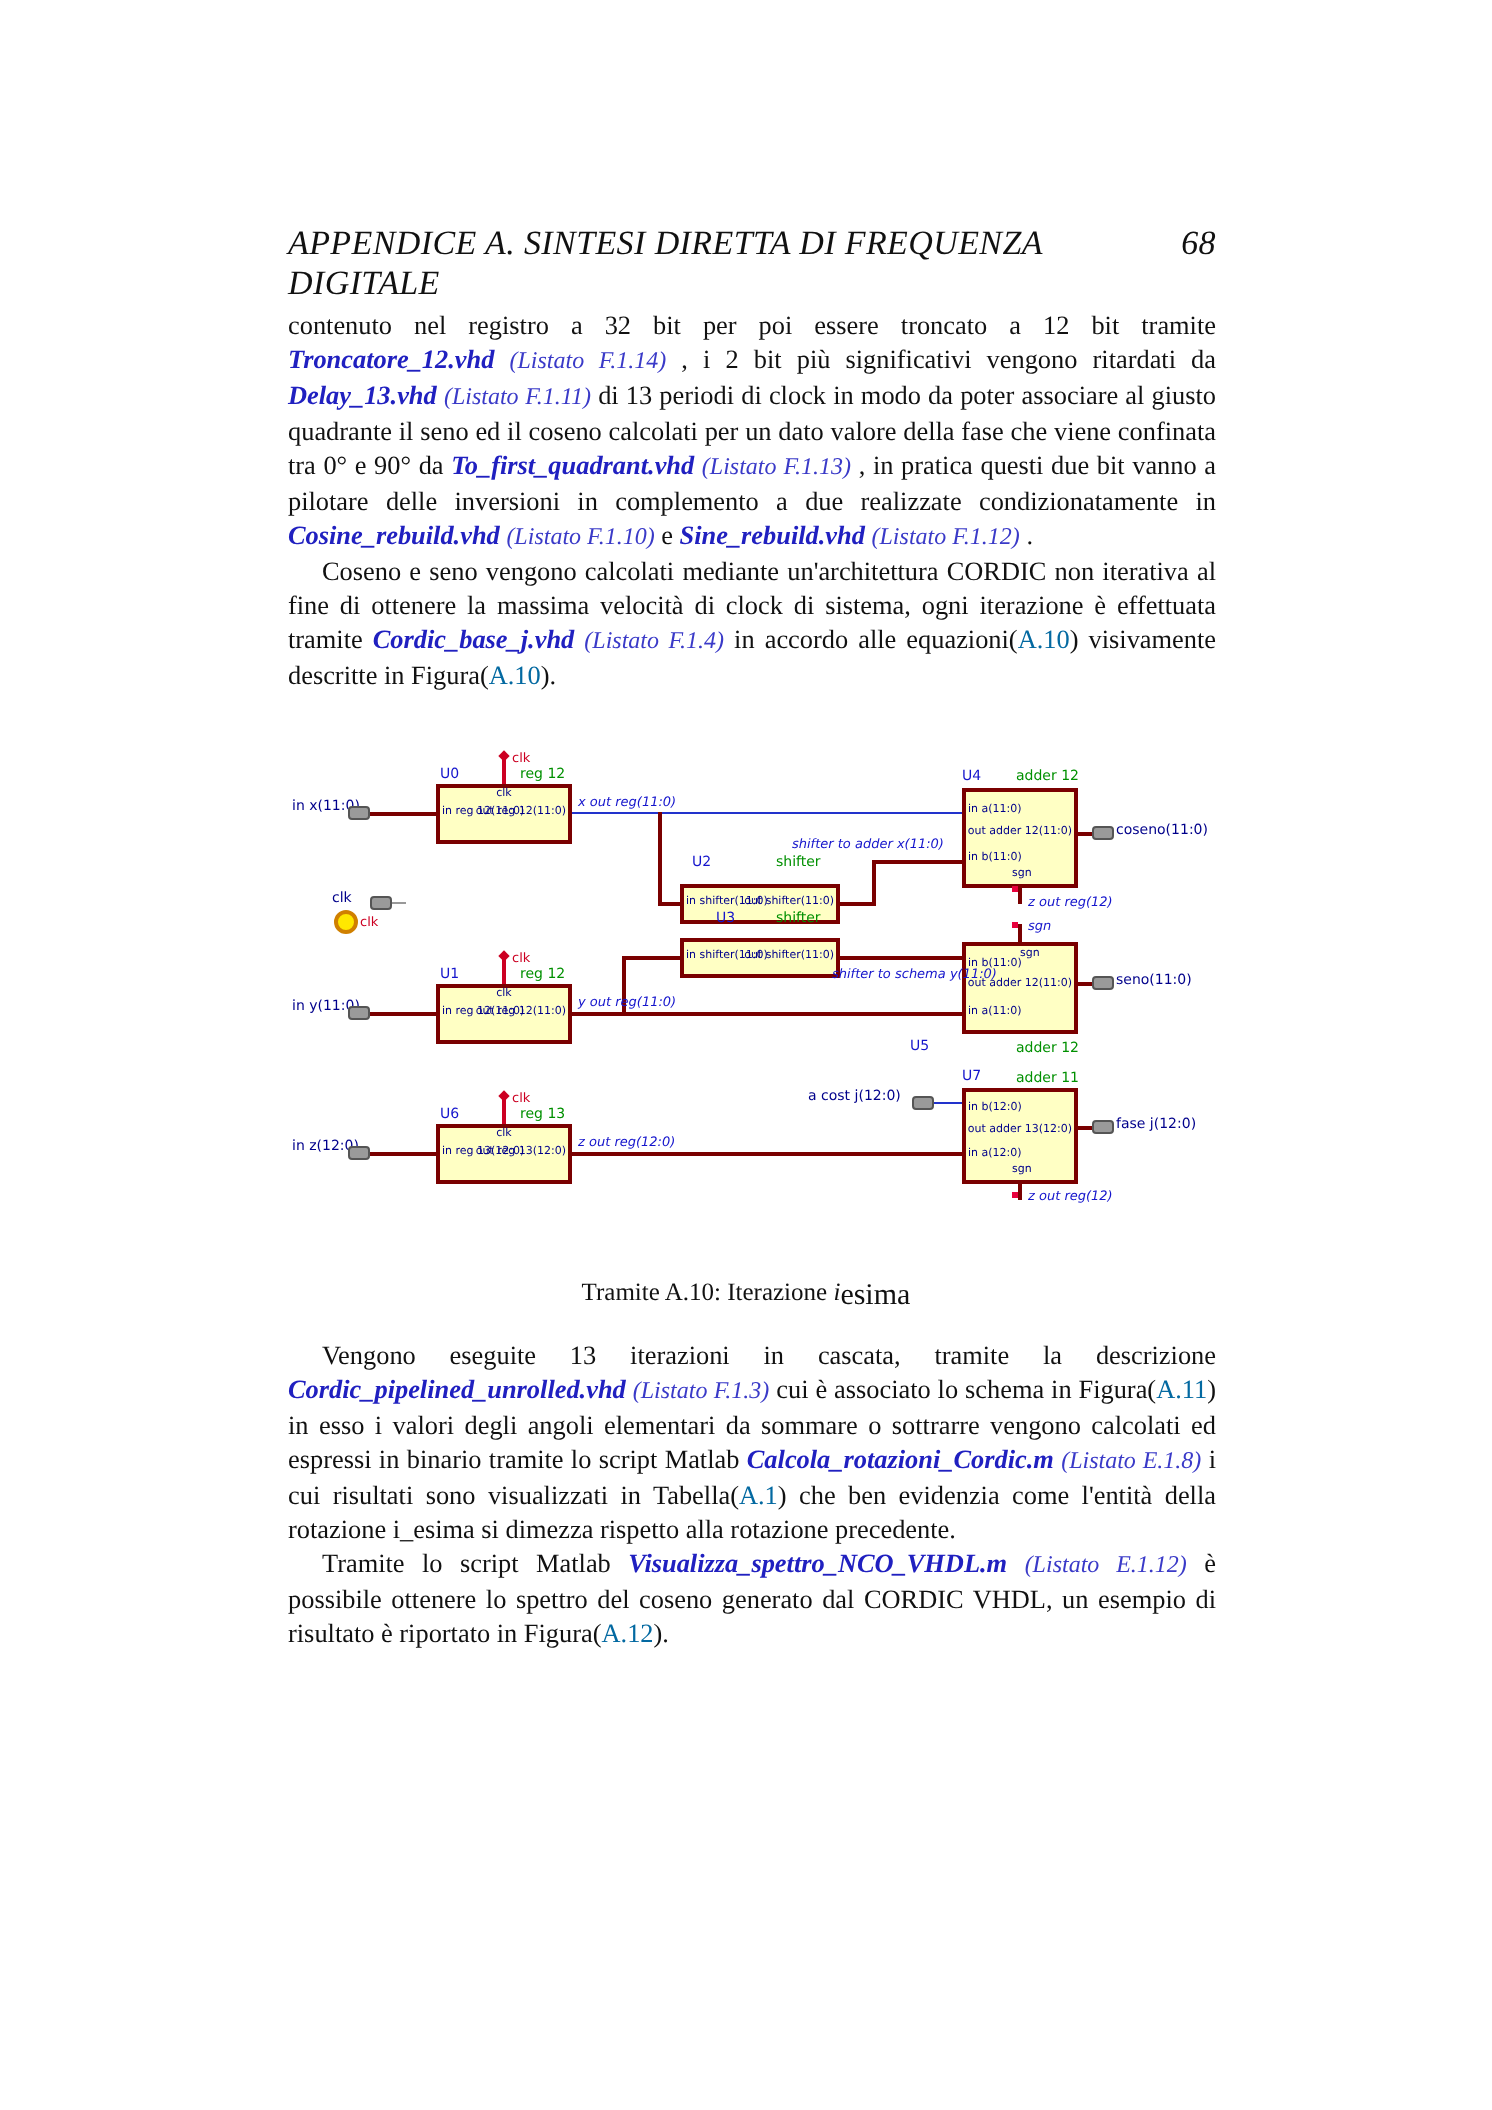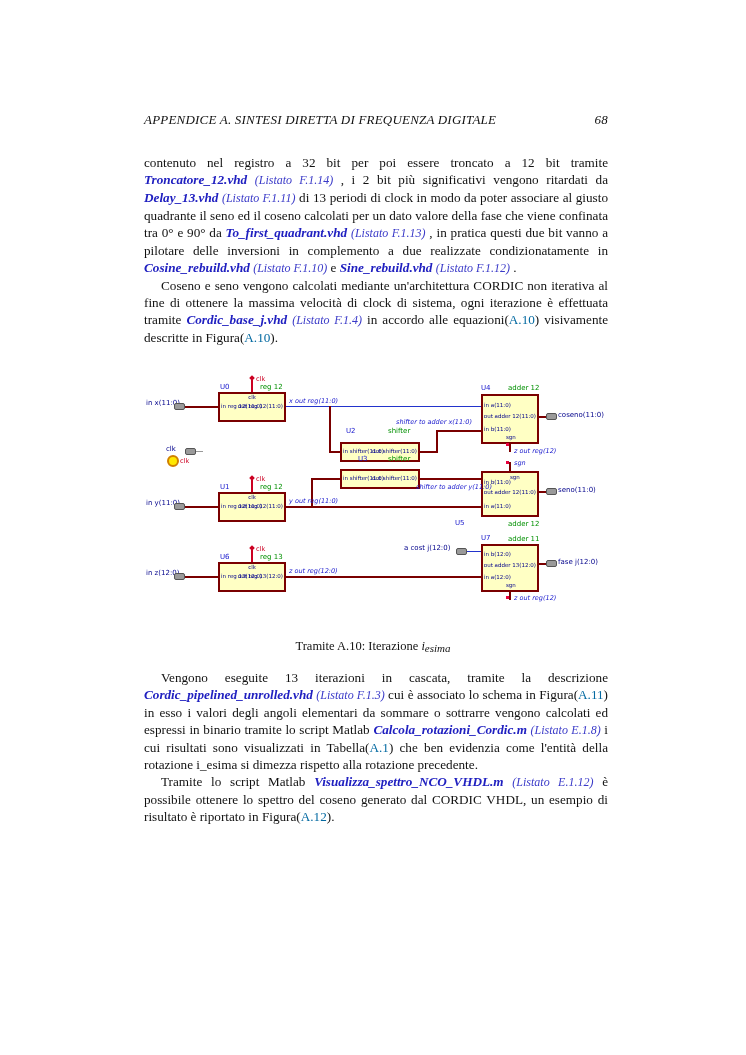--- a/index.html
+++ b/index.html
@@ -1,21 +1,21 @@
 <!DOCTYPE html>
 <html><head>
 <meta charset="utf-8">
 <style>
   html,body{margin:0;padding:0;}
   body{width:746px;height:1055px;background:#ffffff;position:relative;
        font-family:"Liberation Serif",serif;color:#111;}
   .page{position:absolute;inset:0;background:#fff;overflow:hidden;}
 
   #header{position:absolute;left:144px;top:112px;width:464px;display:flex;
-          justify-content:space-between;font-style:italic;font-size:13px;letter-spacing:.2px;}
+          justify-content:space-between;font-style:italic;font-size:17px;letter-spacing:.2px;}
 
   .text-col{position:absolute;left:144px;width:464px;font-size:13.2px;line-height:17px;
             text-align:justify;}
   #text-top{top:154px;}
   #text-bottom{top:669px;}
   .para{margin:0;}
   .para.indent{text-indent:17px;}
   .run-f{font-weight:bold;font-style:italic;color:#2020c0;}
   .run-l{font-style:italic;color:#3a3ac8;font-size:12px;}
   .run-r{color:#0369a1;}
@@ -35,21 +35,21 @@
   .bwire{position:absolute;background:#2233cc;}
   .gwire{position:absolute;background:#999;}
   .plug{position:absolute;width:9px;height:5px;background:#9a9a9a;border:1px solid #555;border-radius:2px;}
   .pin{position:absolute;background:#cc0022;}
   .pindot{position:absolute;width:4px;height:4px;background:#cc0022;transform:rotate(45deg);}
   .tick{position:absolute;width:3px;height:3px;background:#e8003c;}
   .clksrc{position:absolute;width:8px;height:8px;border-radius:50%;background:#ffe800;border:2px solid #d08000;}
 
   #caption{position:absolute;left:0;top:639px;width:746px;text-align:center;font-size:12.5px;}
   #caption .var{font-style:italic;}
-  #caption .sub{font-size:11px;font-style:italic;vertical-align:-2px;}
+  #caption .sub{font-size:15px;vertical-align:-2px;}
 </style>
 </head>
 <body>
 
 <div class="page">
 
   <div id="header">
     <span>APPENDICE A.  SINTESI DIRETTA DI FREQUENZA DIGITALE</span>
     <span>68</span>
   </div>
@@ -180,21 +180,21 @@
     <span class="dlabel lbl-conn" style="left:558px;top:37px">coseno(11:0)</span>
     <div class="plug" style="left:546px;top:114px"></div>
     <span class="dlabel lbl-conn" style="left:558px;top:112px">seno(11:0)</span>
     <div class="plug" style="left:546px;top:186px"></div>
     <span class="dlabel lbl-conn" style="left:558px;top:184px">fase j(12:0)</span>
 
     <span class="net" style="left:289px;top:23px">x out reg(11:0)</span>
     <span class="net" style="left:289px;top:123px">y out reg(11:0)</span>
     <span class="net" style="left:289px;top:193px">z out reg(12:0)</span>
     <span class="net" style="left:396px;top:44px">shifter to adder x(11:0)</span>
-    <span class="net" style="left:416px;top:109px">shifter to adder y(11:0)</span>
+    <span class="net" style="left:416px;top:109px">shifter to schema y(11:0)</span>
     <span class="net" style="left:514px;top:73px">z out reg(12)</span>
     <span class="net" style="left:514px;top:85px">sgn</span>
     <span class="net" style="left:514px;top:220px">z out reg(12)</span>
   </div>
 
   <div id="caption"><span>Tramite A.10: Iterazione </span><span class="var">i</span><span class="sub">esima</span></div>
 
   <div id="text-bottom" class="text-col">
       <p class="para indent"><span class="run-n">Vengono eseguite 13 iterazioni in cascata, tramite la descrizione </span><span class="run-f">Cordic_pipelined_unrolled.vhd</span><span class="run-n"> </span><span class="run-l">(Listato F.1.3)</span><span class="run-n"> cui è associato lo schema in Figura(</span><span class="run-r">A.11</span><span class="run-n">) in esso i valori degli angoli elementari da sommare o sottrarre vengono calcolati ed espressi in binario tramite lo script Matlab </span><span class="run-f">Calcola_rotazioni_Cordic.m</span><span class="run-n"> </span><span class="run-l">(Listato E.1.8)</span><span class="run-n"> i cui risultati sono visualizzati in Tabella(</span><span class="run-r">A.1</span><span class="run-n">) che ben evidenzia come l'entità della rotazione i_esima si dimezza rispetto alla rotazione precedente.</span></p>
       <p class="para indent"><span class="run-n">Tramite lo script Matlab </span><span class="run-f">Visualizza_spettro_NCO_VHDL.m</span><span class="run-n"> </span><span class="run-l">(Listato E.1.12)</span><span class="run-n"> è possibile ottenere lo spettro del coseno generato dal CORDIC VHDL, un esempio di risultato è riportato in Figura(</span><span class="run-r">A.12</span><span class="run-n">).</span></p>

